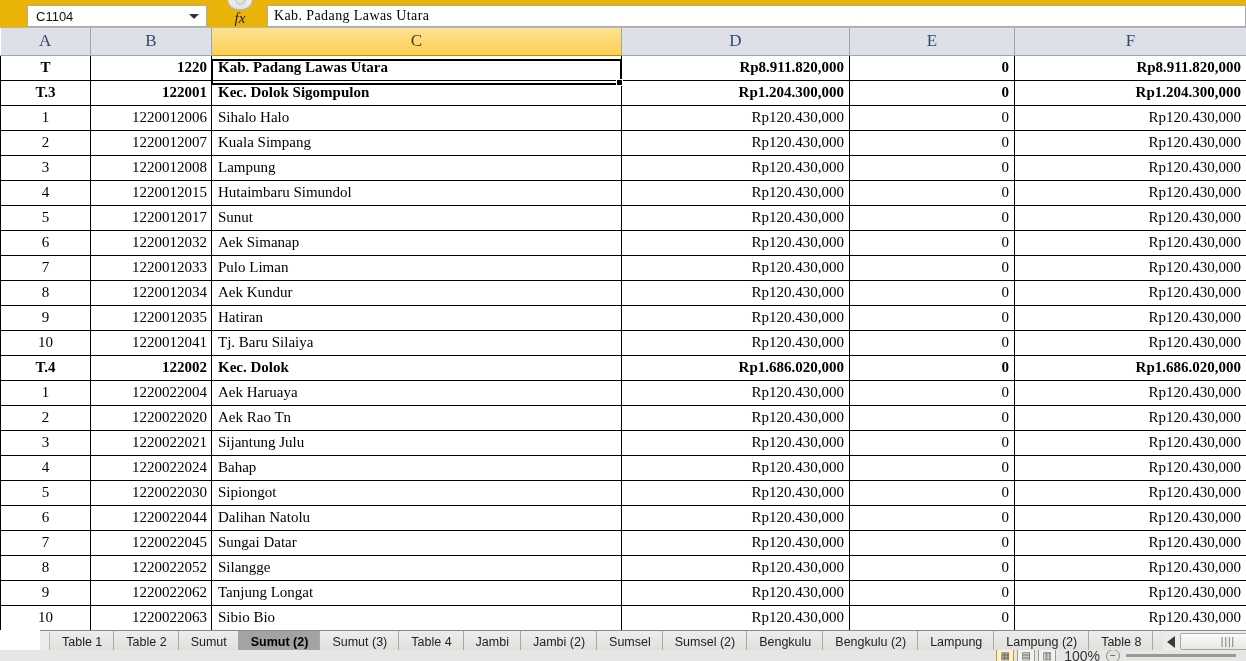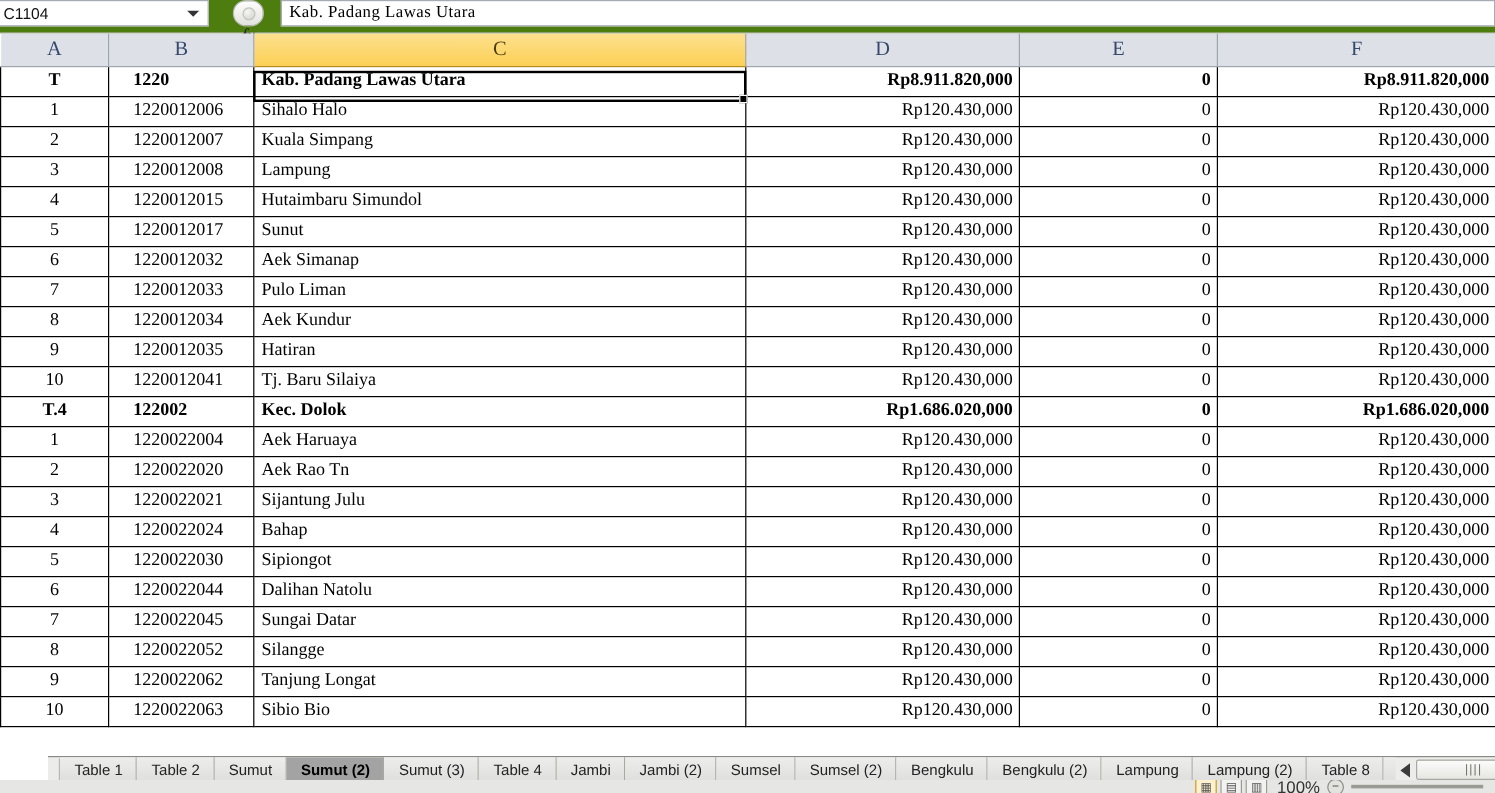--- a/index.html
+++ b/index.html
@@ -8,23 +8,24 @@
     width: 1246px; height: 661px;
     overflow: hidden;
     background: #ffffff;
     font-family: "Liberation Sans", sans-serif;
   }
 
   
   #formula-bar {
     position: absolute; left: 0; top: 0;
     width: 1246px; height: 28px;
-    background: #4d7c0f;
-    display: flex; align-items: flex-start;
+    background: #eab308;
+    display: flex; align-items: flex-end;
     border-bottom: 1px solid #b6b6b0;
+    padding-left: 33px;
   }
   #name-box {
     width: 180px; height: 22px;
     margin-left: -6px;
     background: #ffffff;
     border: 1px solid #a5aab3;
     display: flex; align-items: center;
     font-family: "Liberation Sans", sans-serif;
     font-size: 13px; color: #111;
     padding-left: 8px;
@@ -118,21 +119,21 @@
     border-top: none;
     border-left: none;
     padding: 0 4px;
     font-size: 15px;
     color: #000;
     white-space: nowrap;
     overflow: hidden;
     background: #fff;
   }
   tbody td.col-a { text-align: center; border-left: 1px solid #000; }
-  tbody td.col-b { text-align: left; padding-left: 20px; }
+  tbody td.col-b { text-align: right; padding-left: 20px; }
   tbody td.col-c { text-align: left; padding-left: 6px; }
   tbody td.col-d,
   tbody td.col-e,
   tbody td.col-f { text-align: right; padding-right: 5px; }
   tbody tr.hdr td { font-weight: bold; }
 
   
   #sel-box {
     position: absolute;
     left: 211px; top: 31px;
@@ -280,20 +281,28 @@
       </tr>
     </thead>
     <tbody id="sheet-body">
         <tr class="hdr">
           <td class="col-a">T</td>
           <td class="col-b">1220</td>
           <td class="col-c">Kab. Padang Lawas Utara</td>
           <td class="col-d">Rp8.911.820,000</td>
           <td class="col-e">0</td>
           <td class="col-f">Rp8.911.820,000</td>
+        </tr>
+        <tr class="hdr">
+          <td class="col-a">T.3</td>
+          <td class="col-b">122001</td>
+          <td class="col-c">Kec. Dolok Sigompulon</td>
+          <td class="col-d">Rp1.204.300,000</td>
+          <td class="col-e">0</td>
+          <td class="col-f">Rp1.204.300,000</td>
         </tr>
         <tr>
           <td class="col-a">1</td>
           <td class="col-b">1220012006</td>
           <td class="col-c">Sihalo Halo</td>
           <td class="col-d">Rp120.430,000</td>
           <td class="col-e">0</td>
           <td class="col-f">Rp120.430,000</td>
         </tr>
         <tr>

